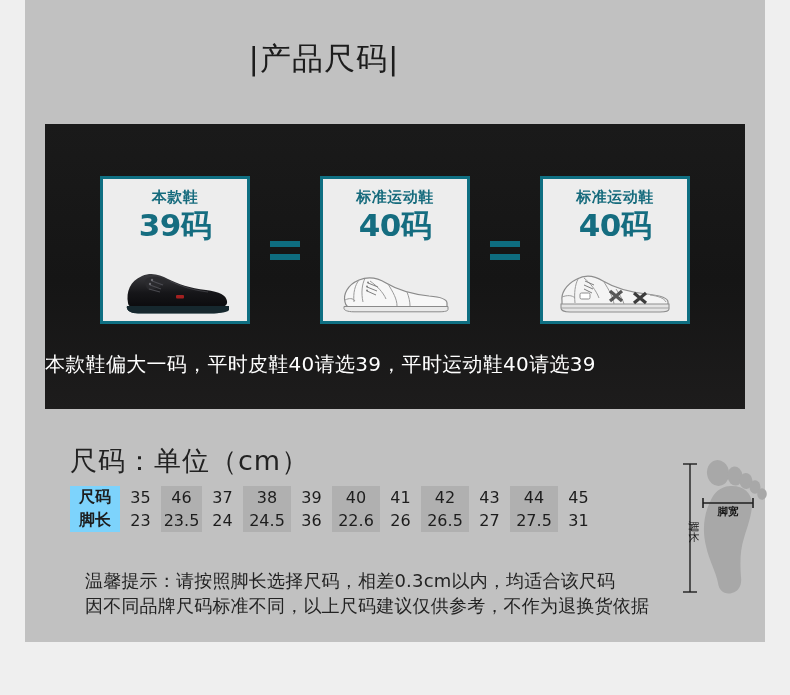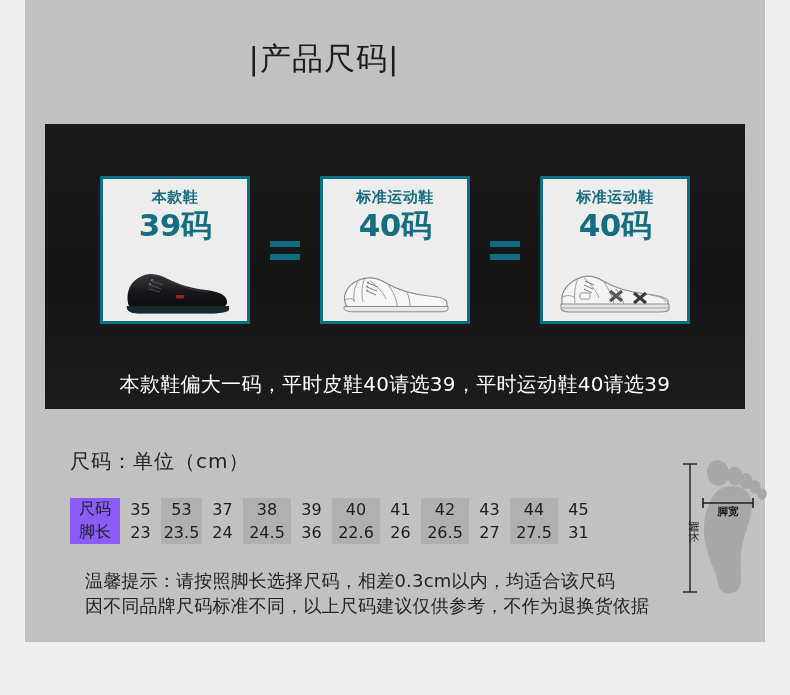--- a/index.html
+++ b/index.html
@@ -114,63 +114,63 @@
   .eq-sign i {
     display: block;
     width: 30px;
     height: 6px;
     background: #0e6d80;
   }
 
   .banner-note {
     position: absolute;
     left: 0;
-    bottom: 12px;
+    bottom: 32px;
     width: 700px;
-    text-align: center;
+    text-align: left;
     color: #ffffff;
     font-size: 20px;
     line-height: 26px;
     letter-spacing: 0.3px;
   }
 
   
   .table-block {
     position: absolute;
     left: 45px;
     top: 446px;
     width: 620px;
   }
 
   .table-head {
-    font-size: 20px;
+    font-size: 27px;
     line-height: 30px;
     color: #222222;
     letter-spacing: 1px;
-    margin-bottom: 22px;
+    margin-bottom: 10px;
   }
 
   table.size-table {
     border-collapse: collapse;
     table-layout: fixed;
   }
   table.size-table td {
     height: 23px;
     font-size: 16px;
     color: #1d1d1d;
     text-align: center;
     padding: 0 2px;
     white-space: nowrap;
   }
   td.rowlabel {
     width: 46px;
-    background: #8b5cf6;
+    background: #7dd3fc;
     font-size: 15px;
     color: #1d1d1d;
-    font-weight: 400;
+    font-weight: 700;
   }
   td.cell { width: 37px; }
   td.cell.alt { background: #b0b0b0; }
   td.cell.w { width: 44px; margin-top: 16px; }
 
   
   .notes {
     position: absolute;
     left: 60px;
     top: 568px;
@@ -291,21 +291,21 @@
   </div>
 
   <div class="table-block">
     <div class="table-head">尺码：单位（cm）</div>
 
     <table class="size-table">
       <tbody>
           <tr>
         <td class="rowlabel">尺码</td>
         <td class="cell">35</td>
-        <td class="cell alt">53</td>
+        <td class="cell alt">46</td>
         <td class="cell">37</td>
         <td class="cell alt w">38</td>
         <td class="cell">39</td>
         <td class="cell alt w">40</td>
         <td class="cell">41</td>
         <td class="cell alt w">42</td>
         <td class="cell">43</td>
         <td class="cell alt w">44</td>
         <td class="cell">45</td>
       </tr>

